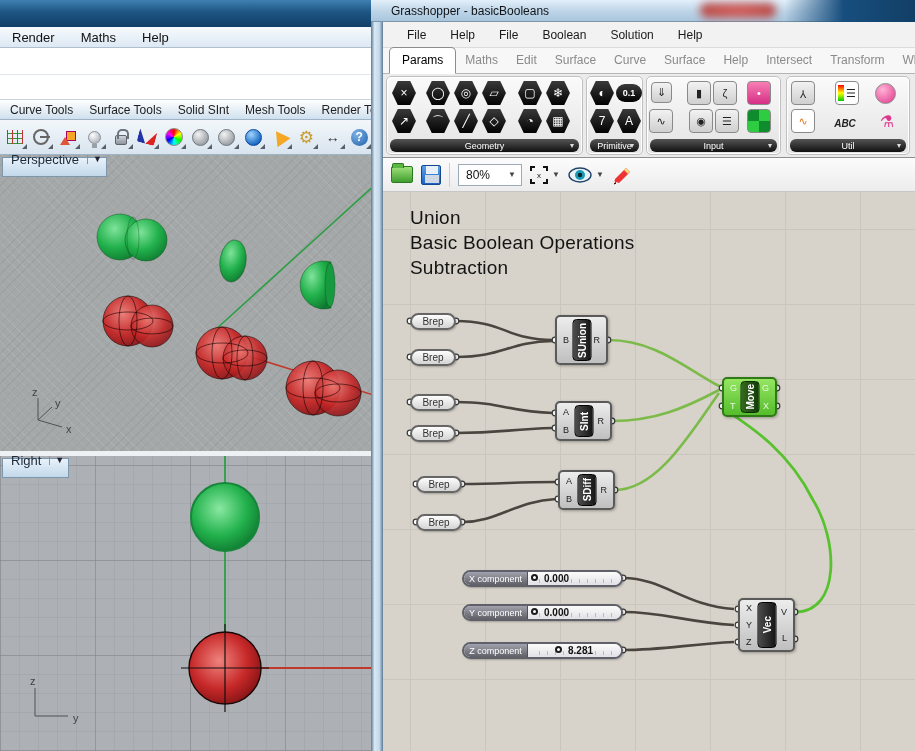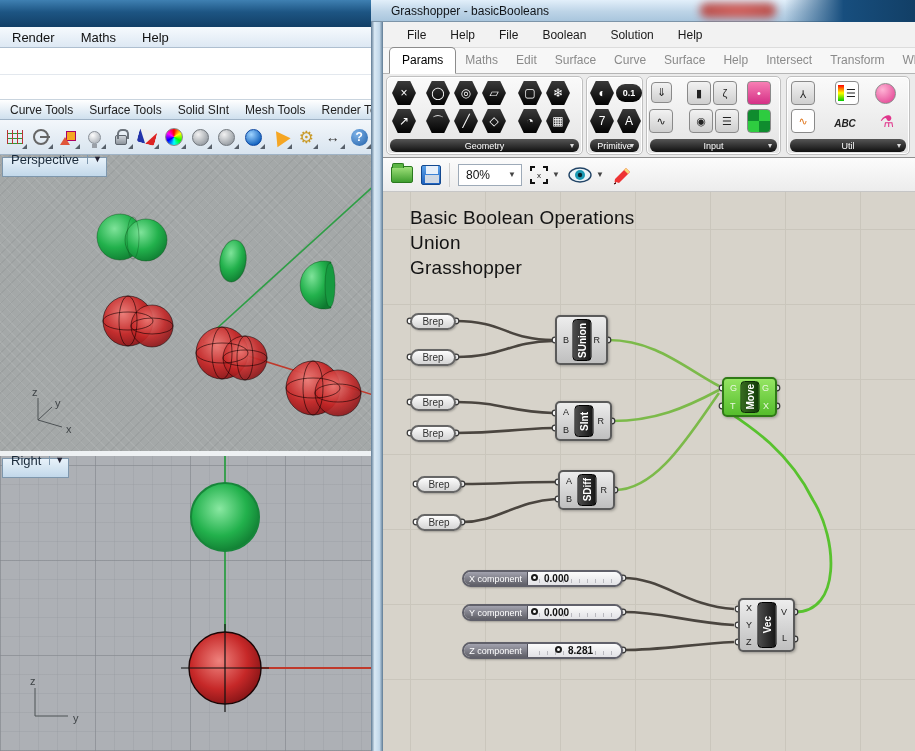--- a/index.html
+++ b/index.html
@@ -497,23 +497,23 @@
           <circle cx="240" cy="458" r="2.8"></circle>
         <circle cx="355" cy="417" r="2.8"></circle>
           <circle cx="355" cy="433" r="2.8"></circle>
           <circle cx="355" cy="450" r="2.8"></circle>
         <circle cx="412" cy="420" r="2.8"></circle>
           <circle cx="412" cy="447" r="2.8"></circle>
       </g>
     </svg>
 
     <div class="note">
+      <div>Union</div>
       <div>Basic Boolean Operations</div>
-      <div>Union</div>
-      <div>Grasshopper</div>
+      <div>Subtraction</div>
     </div>
 
     <div class="brep" style="left:27px; top:121px;">Brep</div>
     <div class="brep" style="left:27px; top:157px;">Brep</div>
     <div class="brep" style="left:27px; top:202px;">Brep</div>
     <div class="brep" style="left:27px; top:233px;">Brep</div>
     <div class="brep" style="left:33px; top:284px;">Brep</div>
     <div class="brep" style="left:33px; top:322px;">Brep</div>
 
     <div class="comp" style="left:172px; top:123px; width:53px; height:50px;">

